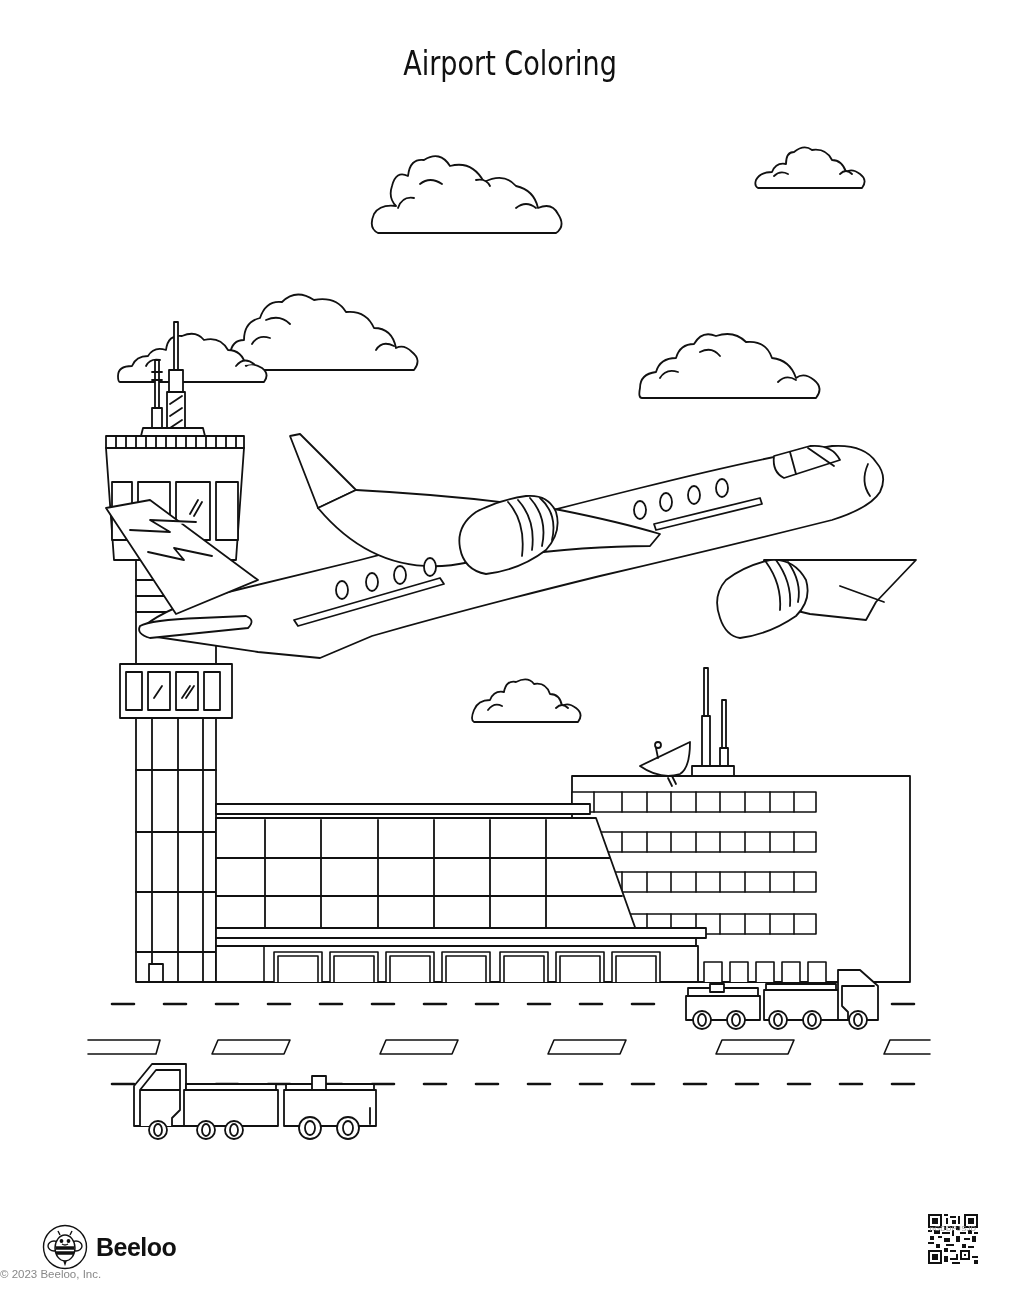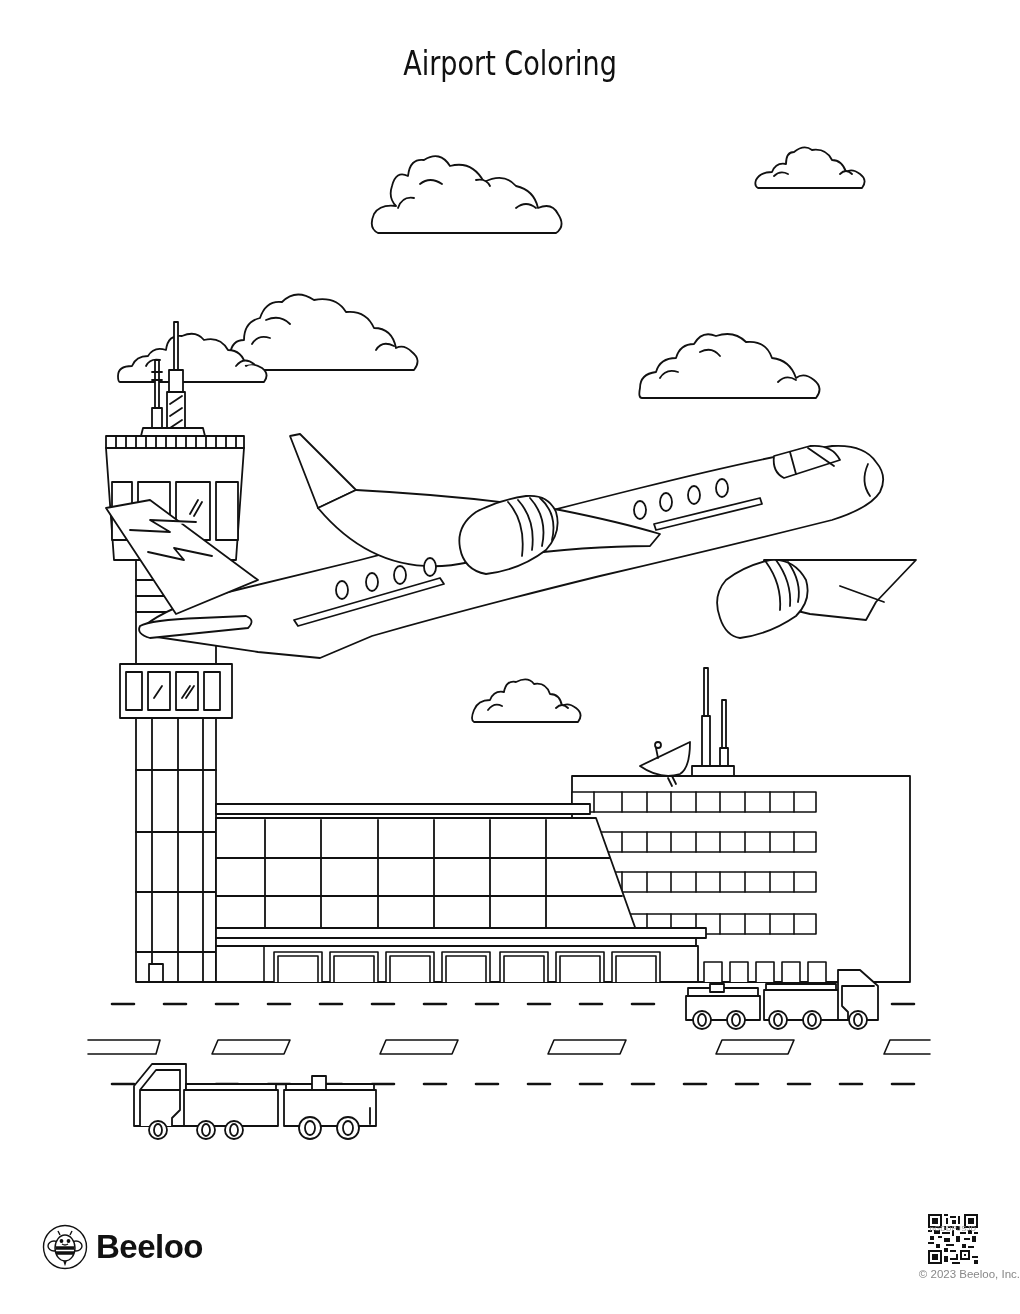--- a/index.html
+++ b/index.html
@@ -2,22 +2,22 @@
 <html><head>
 <meta charset="utf-8">
 <style>
   html, body { margin: 0; padding: 0; background: #ffffff; }
   body { width: 1020px; height: 1314px; position: relative; overflow: hidden; font-family: "DejaVu Sans", sans-serif; color: #111; }
   .title { position: absolute; top: 44px; left: 0; width: 1020px; text-align: center; font-family: "DejaVu Sans", sans-serif; font-size: 33px; font-weight: normal; letter-spacing: 0px; transform: scaleX(0.82); transform-origin: 510px 0; color: #111; }
   .art { position: absolute; left: 0; top: 0; width: 1020px; height: 1314px; }
   .art * { vector-effect: non-scaling-stroke; }
   .logo { position: absolute; left: 42px; top: 1224px; display: flex; align-items: center; gap: 8px; }
   .logo-mark { width: 46px; height: 46px; }
-  .logo-text { font-family: "Liberation Sans", sans-serif; font-weight: bold; font-size: 33px; color: #111; letter-spacing: -0.5px; }
-  .copyright { position: absolute; top: 1268px; left: 0; width: 1020px; text-align: right; font-family: "Liberation Sans", sans-serif; font-size: 11.5px; color: #888; }
+  .logo-text { font-family: "Liberation Sans", sans-serif; font-weight: bold; font-size: 25px; color: #111; letter-spacing: -0.5px; }
+  .copyright { position: absolute; top: 1268px; left: 0; width: 1020px; text-align: left; font-family: "Liberation Sans", sans-serif; font-size: 11.5px; color: #888; }
   .qr { position: absolute; left: 928px; top: 1214px; width: 50px; height: 50px; }
   .qr-code { position: absolute; left: 922px; top: 1224px; width: 62px; text-align: center; font-family: "Liberation Sans", sans-serif; font-size: 7.5px; color: #999; letter-spacing: 0.3px; }
 </style>
 </head>
 <body>
 
 <div class="title">Airport Coloring</div>
 
 <svg class="art" viewBox="0 0 1020 1314" xmlns="http://www.w3.org/2000/svg" fill="none" stroke="#111" stroke-width="1.8" stroke-linejoin="round" stroke-linecap="round">
 

